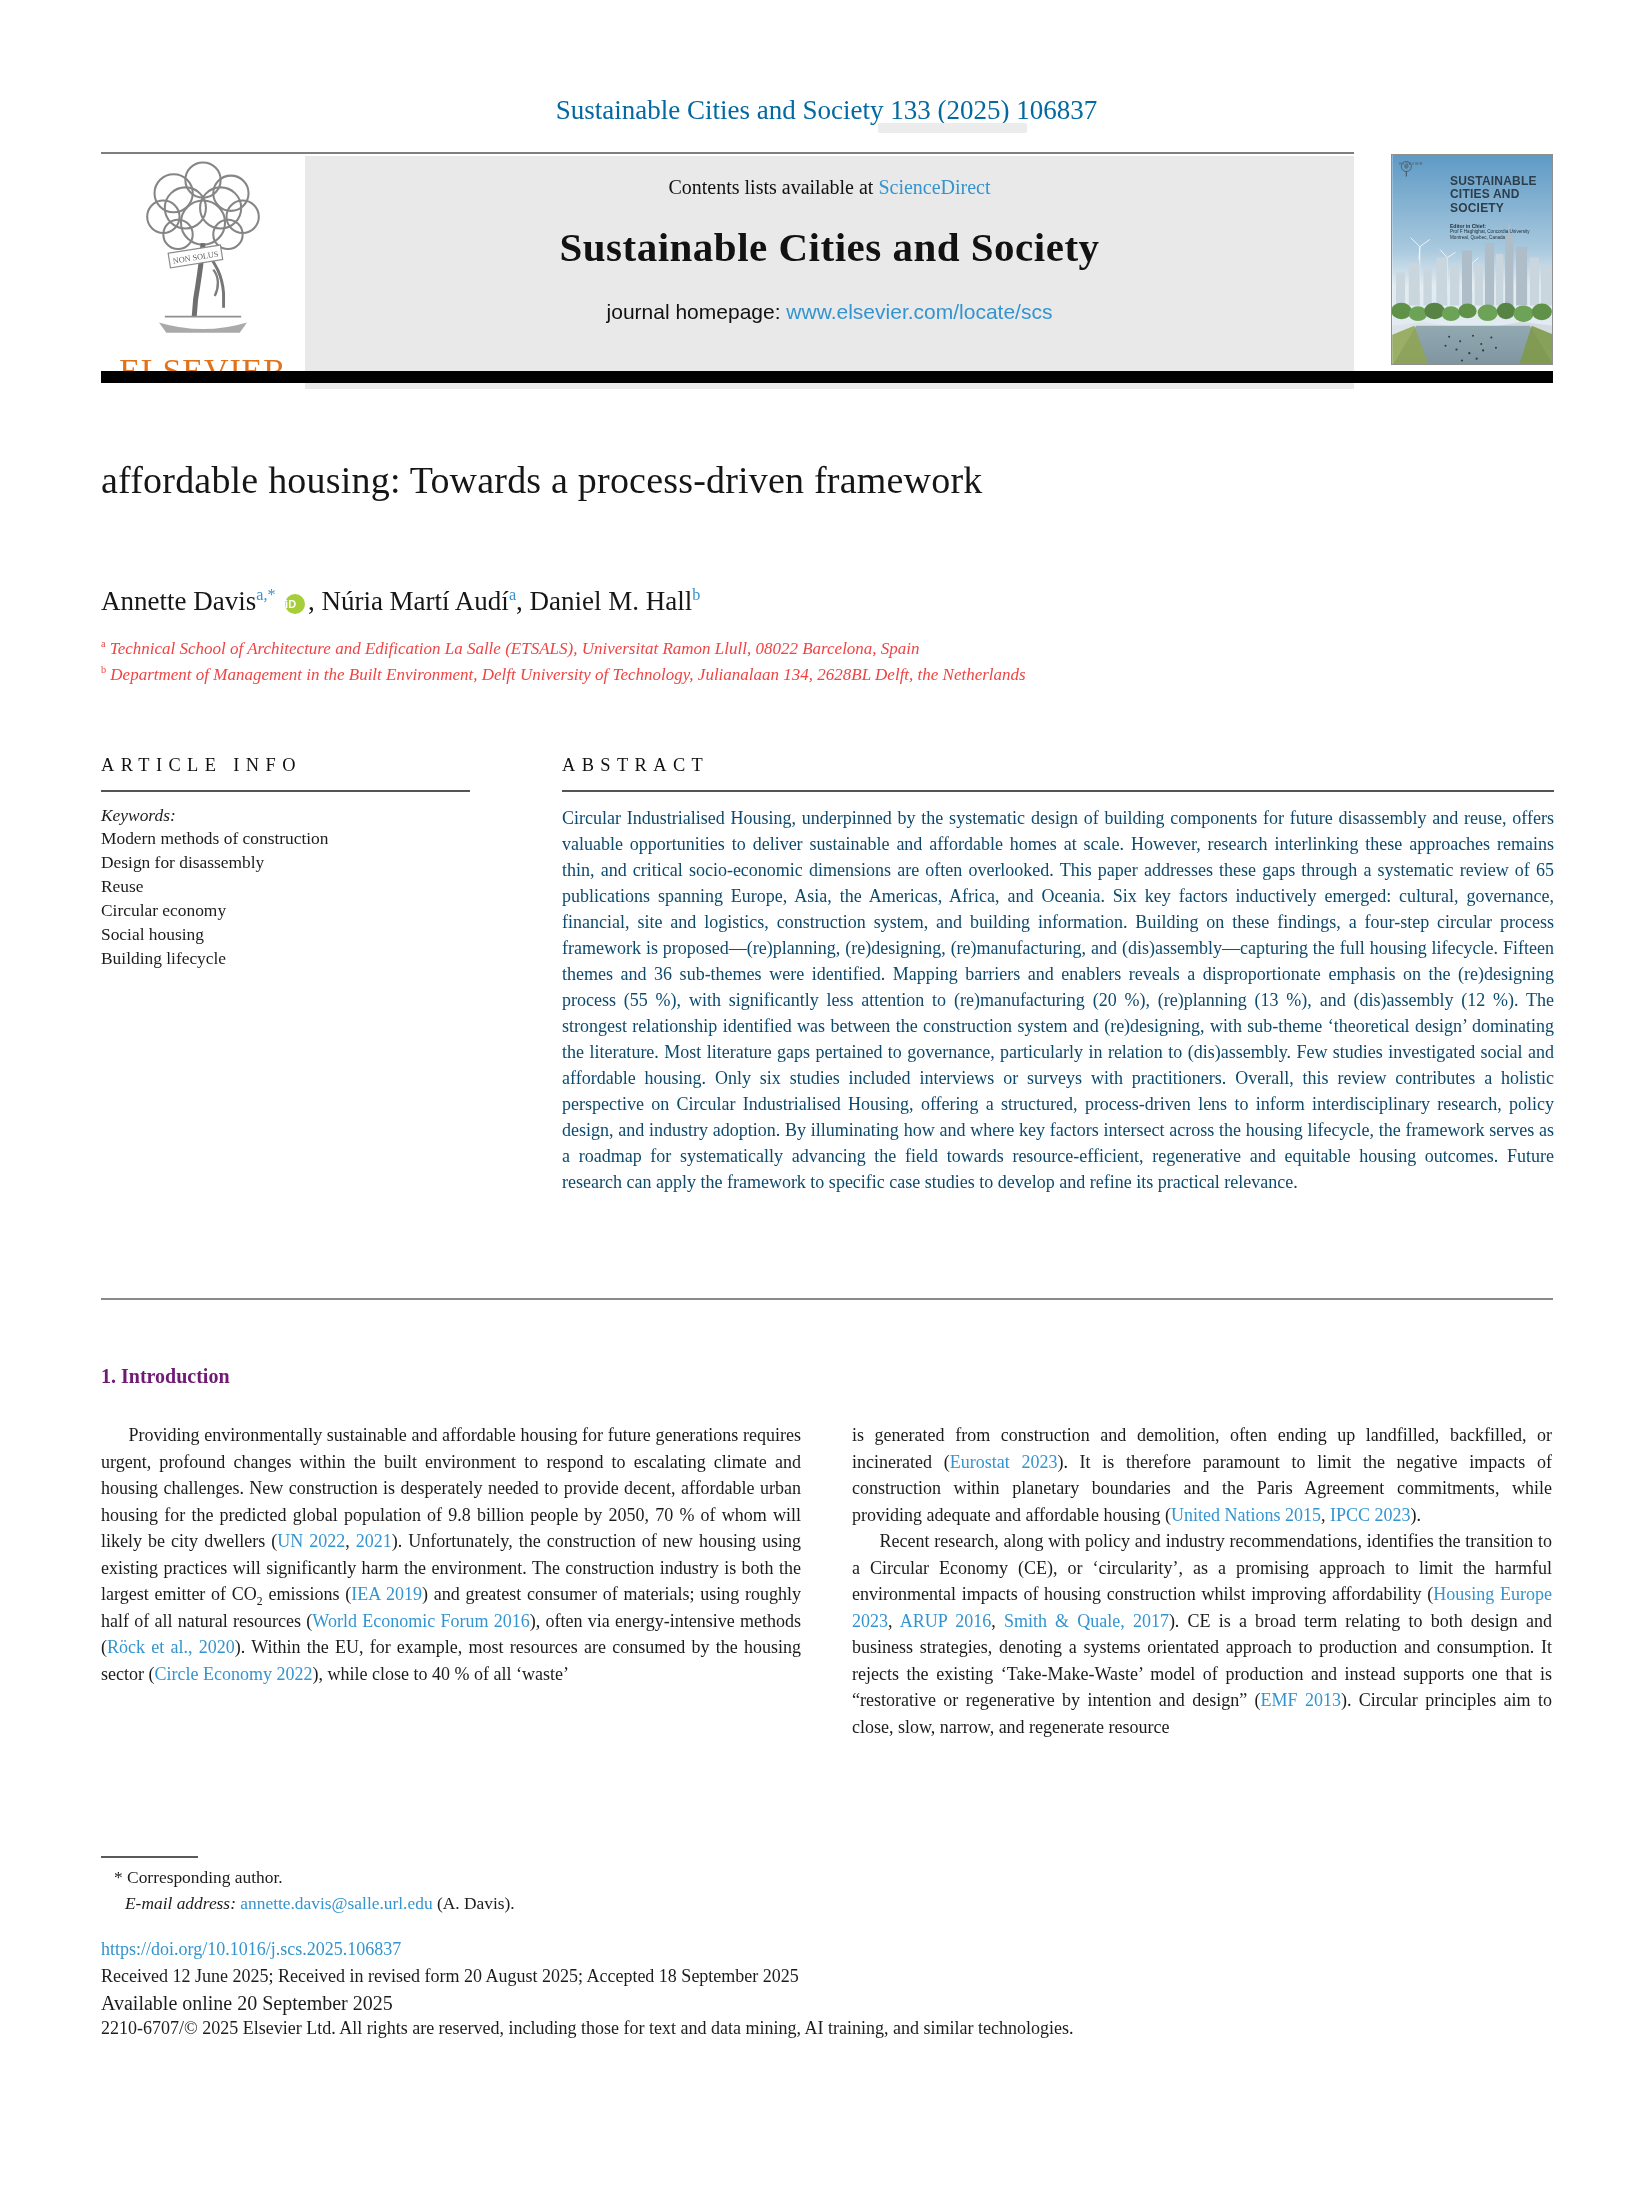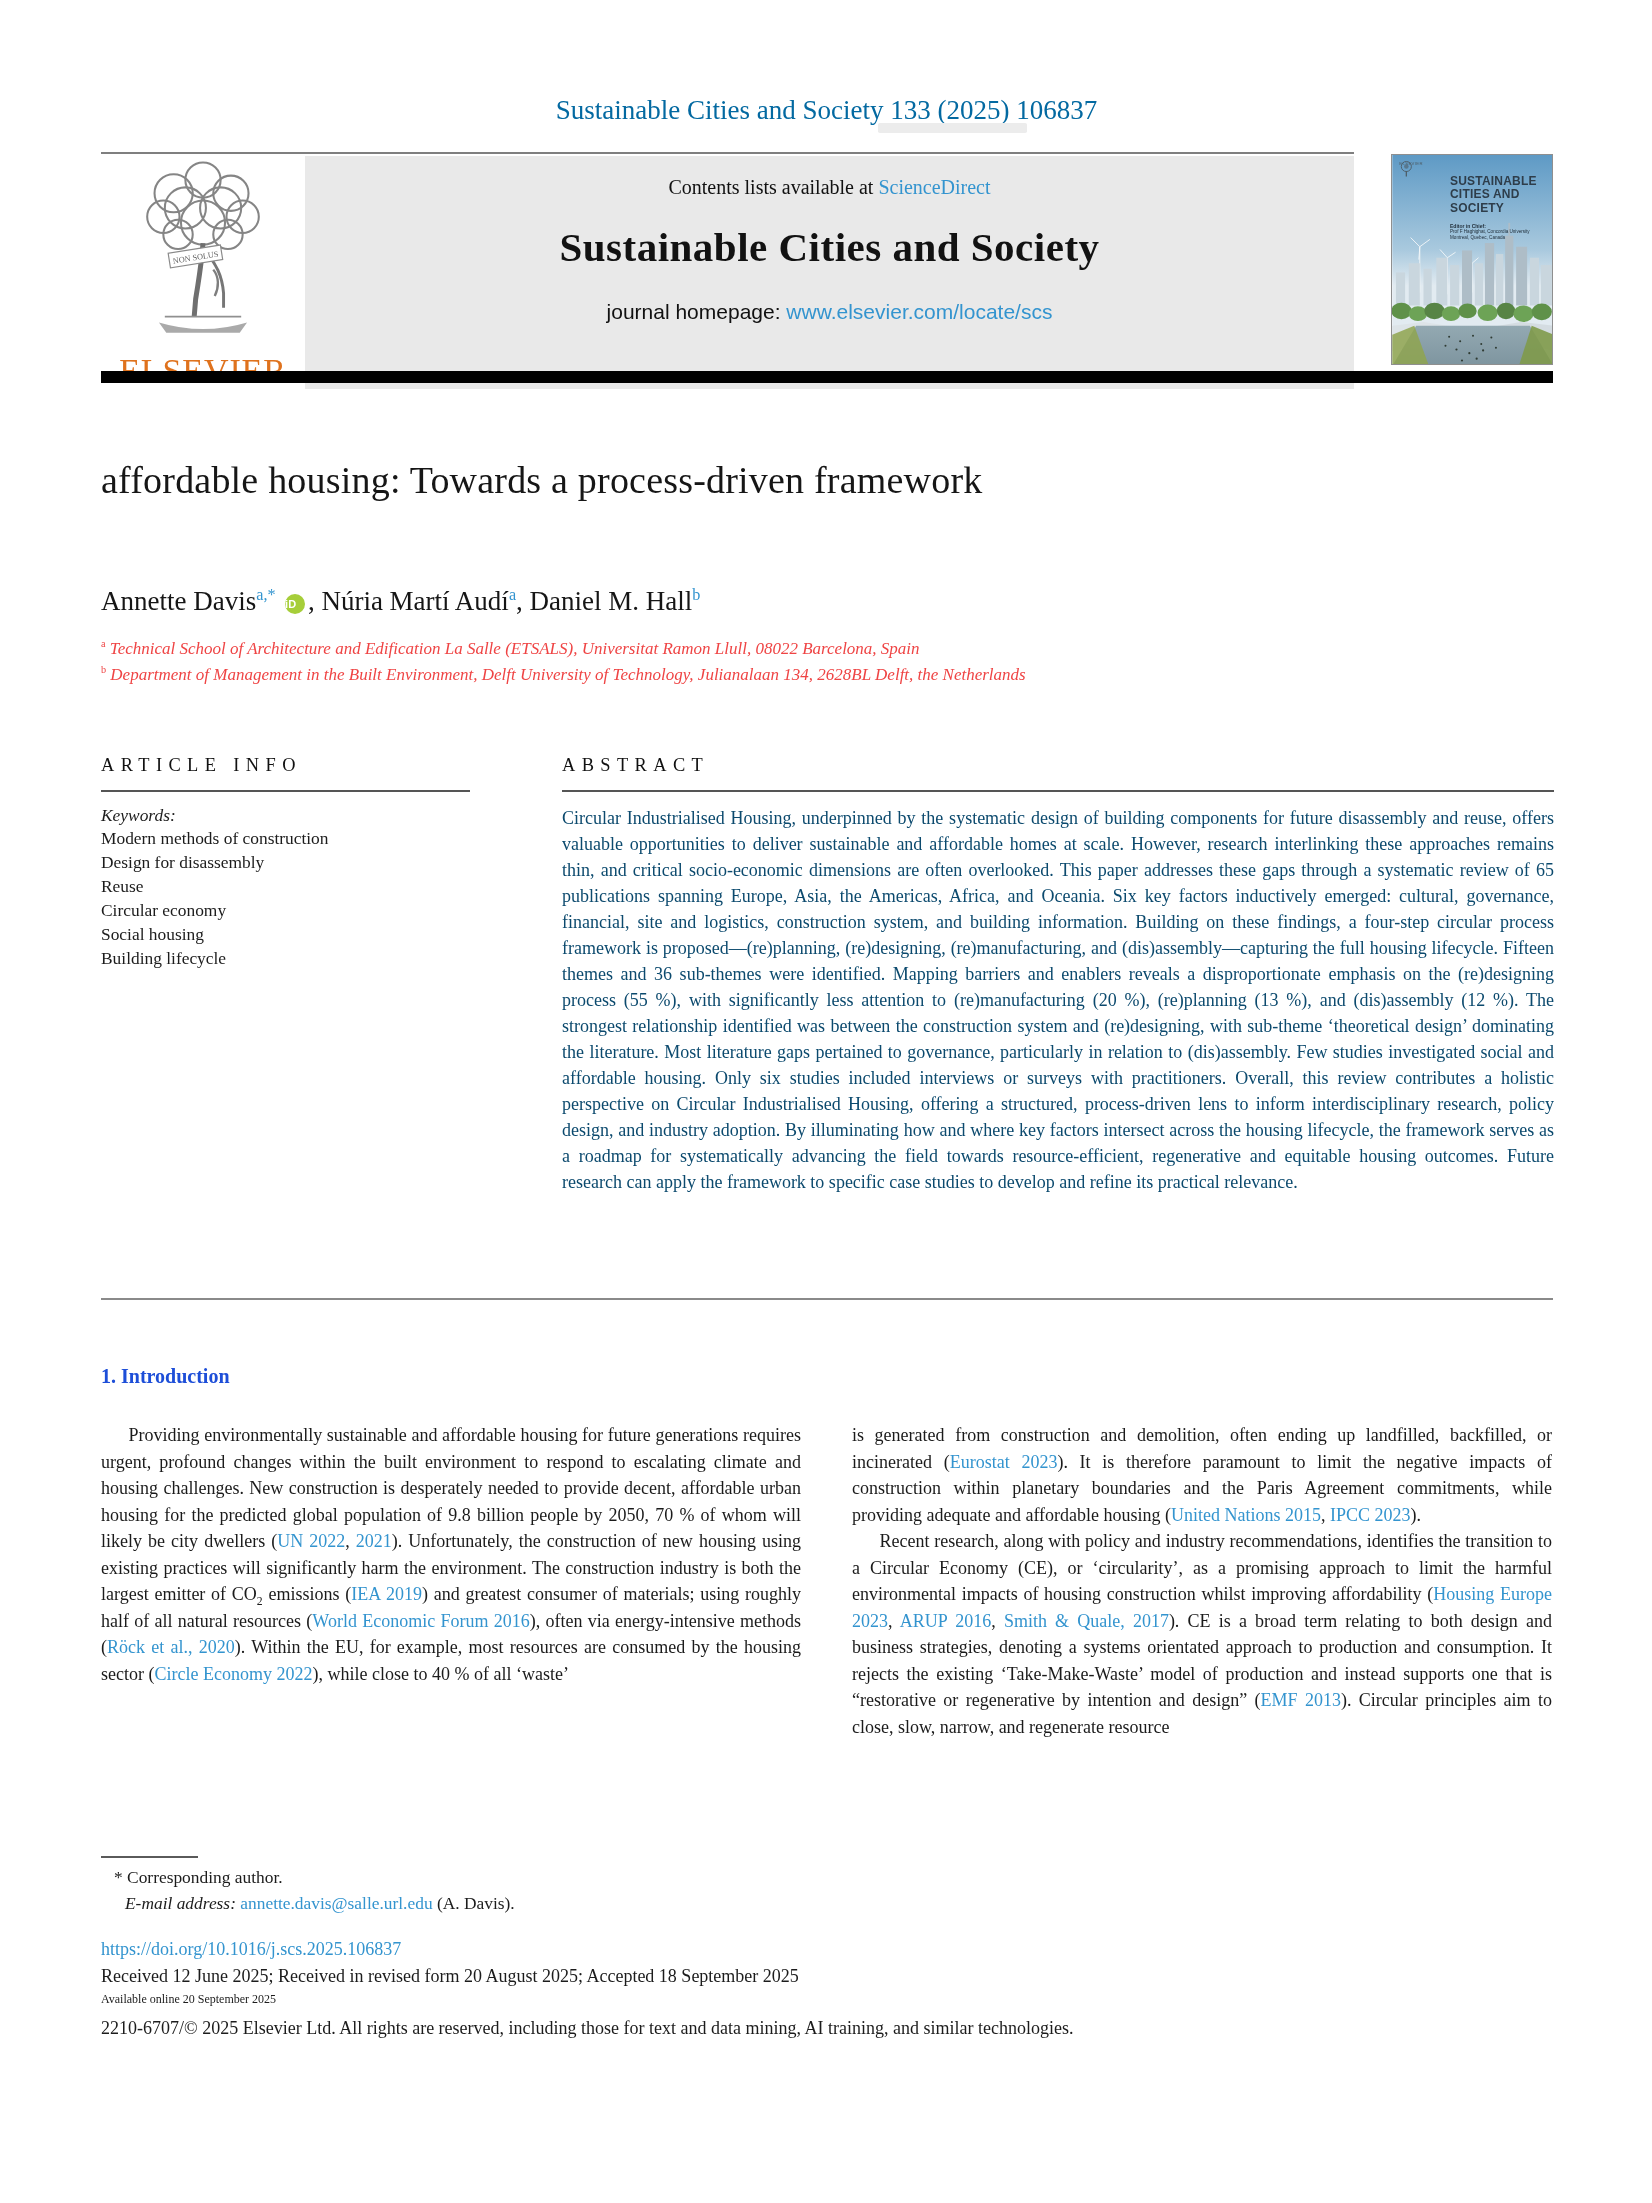--- a/index.html
+++ b/index.html
@@ -48,32 +48,32 @@
 
   .infocol{position:absolute;left:101px;top:755px;width:369px}
   .abscol{position:absolute;left:562px;top:755px;width:992px}
   .colhead{font-size:18.4px;letter-spacing:6.4px;color:#111}
   .colrule{margin-top:13.8px;height:1.8px;background:#555}
   .kw-label{margin-top:13.8px;font-size:17.4px;font-style:italic}
   .kw{font-size:17.4px;line-height:24px}
   .abstext{margin-top:13px;font-size:18px;line-height:26px;text-align:justify;color:#0c4a6e}
 
   .middiv{position:absolute;left:101px;top:1298px;width:1452px;height:1.8px;background:#8a8a8a}
-  .introhead{position:absolute;left:101px;top:1365px;font-size:20px;font-weight:700;color:#1d4ed8}
+  .introhead{position:absolute;left:101px;top:1365px;font-size:20px;font-weight:700;color:#701a75}
   .colL{position:absolute;left:101px;top:1422px;width:700px}
   .colR{position:absolute;left:852px;top:1422px;width:700px}
   .body{font-size:18px;line-height:26.5px;text-align:justify;color:#1b1b1b}
   .indent{text-indent:27.5px}
 
   .fnrule{position:absolute;left:101px;top:1856px;width:97px;height:1.8px;background:#5a5a5a}
   .fn1{position:absolute;left:114px;top:1867px;font-size:17.4px}
   .fn2{position:absolute;left:125px;top:1893px;font-size:17.4px}
   .doi{position:absolute;left:101px;top:1939px;font-size:18px;color:#3394cf;text-decoration:none}
   .recv{position:absolute;left:101px;top:1966px;font-size:18px}
-  .avail{position:absolute;left:101px;top:1992px;font-size:12px}
+  .avail{position:absolute;left:101px;top:1992px;font-size:20px}
   .copy{position:absolute;left:101px;top:2018px;font-size:18px}
 </style>
 </head>
 <body>
 
 <div class="page">
 
   <div class="citation">Sustainable Cities and Society 133 (2025) 106837</div>
   <div class="wm"></div>
   <div class="toprule"></div>

